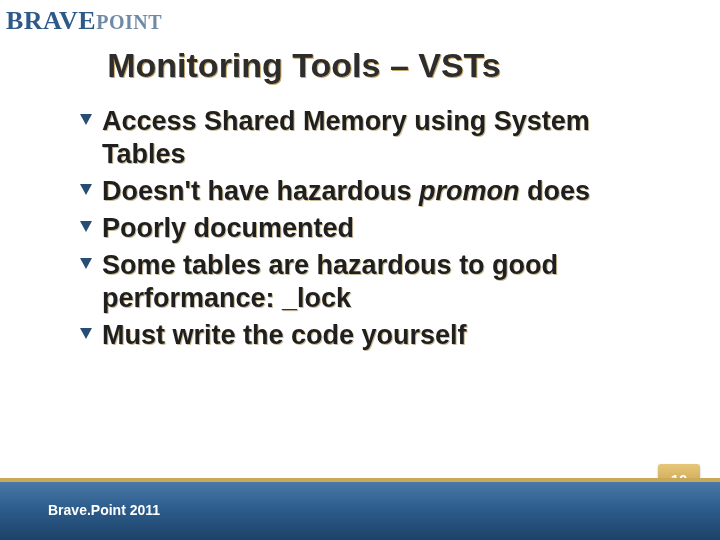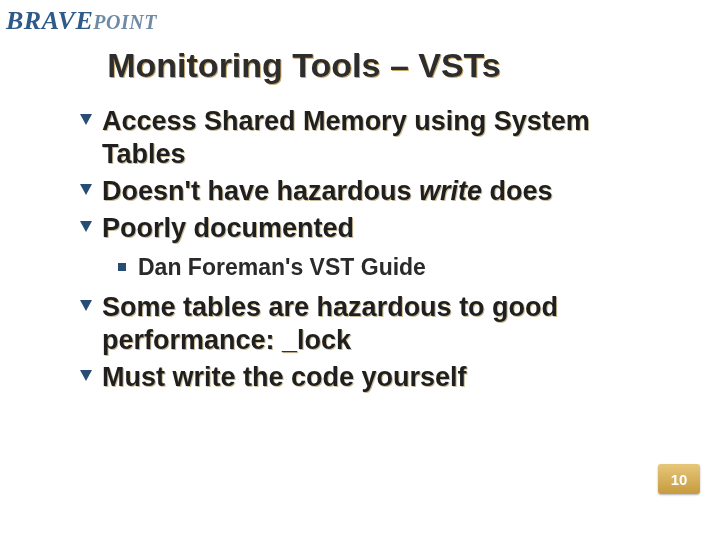--- a/index.html
+++ b/index.html
@@ -20,21 +20,20 @@
   }
   .logo {
     position: absolute;
     top: 6px;
     left: 6px;
     font-family: "Times New Roman", serif;
     font-weight: bold;
     font-size: 20px;
     letter-spacing: 0.5px;
     color: #2e5a8a;
-    font-style: italic;
   }
   .logo .brave-b {
     font-size: 26px;
   }
   .logo .point {
     color: #6f8aa6;
   }
   .title {
     position: absolute;
     top: 46px;
@@ -147,26 +146,28 @@
 
   <div class="logo">
     <span class="brave-b">BRAVE</span><span class="point">POINT</span>
   </div>
 
   <div class="title">Monitoring Tools – VSTs</div>
 
   <div class="content">
     <div class="li1">Access Shared Memory using System Tables</div>
     <div class="li1">
-      <span>Doesn't have hazardous </span><span class="italic">write</span><span> does</span>
+      <span>Doesn't have hazardous </span><span class="italic">promon</span><span> does</span>
     </div>
     <div class="li1">Poorly documented</div>
-    <div class="li2">Dan Foreman's VST Guide</div>
     <div class="li1">Some tables are hazardous to good performance: _lock</div>
     <div class="li1">Must write the code yourself</div>
   </div>
 
   <div class="pagenum-wrap">
     <span class="pagenum">10</span>
   </div>
 
+  <div class="footer-bar">
+    <div class="footer-text">Brave.Point 2011</div>
+  </div>
 
 </div>
 
 </body></html>

